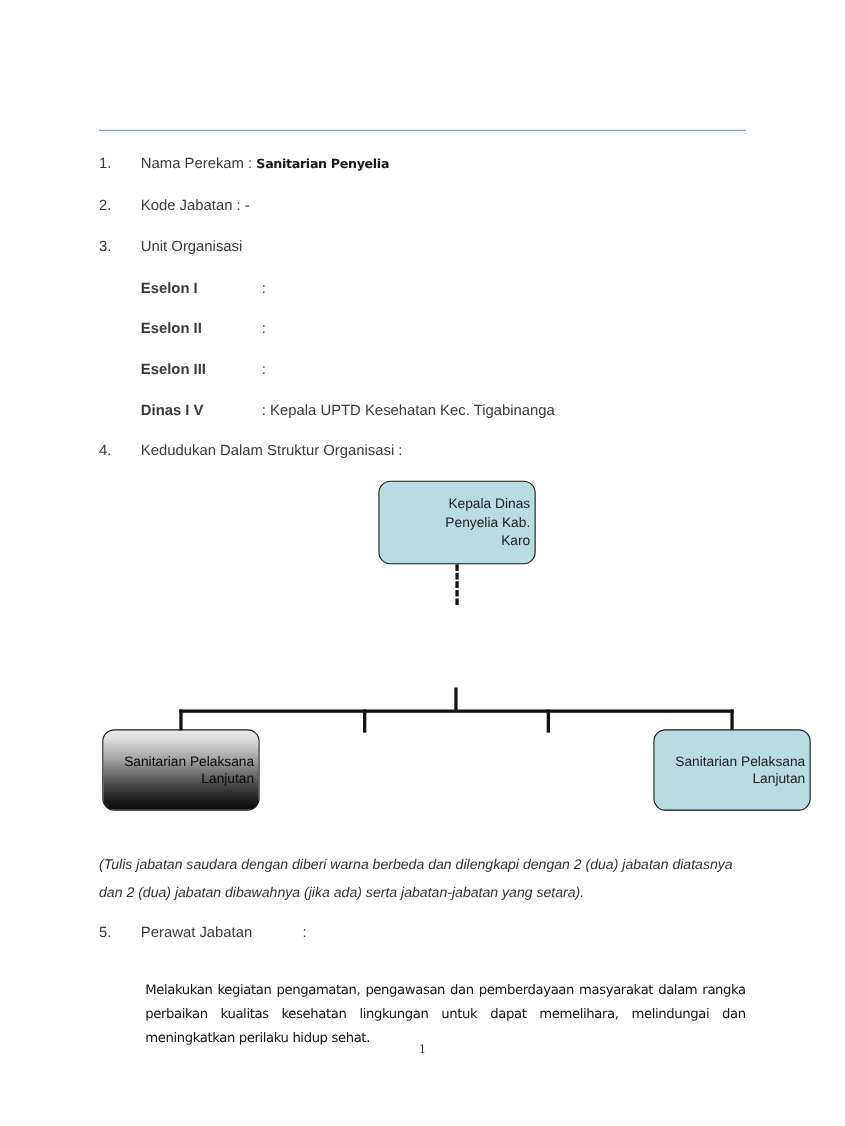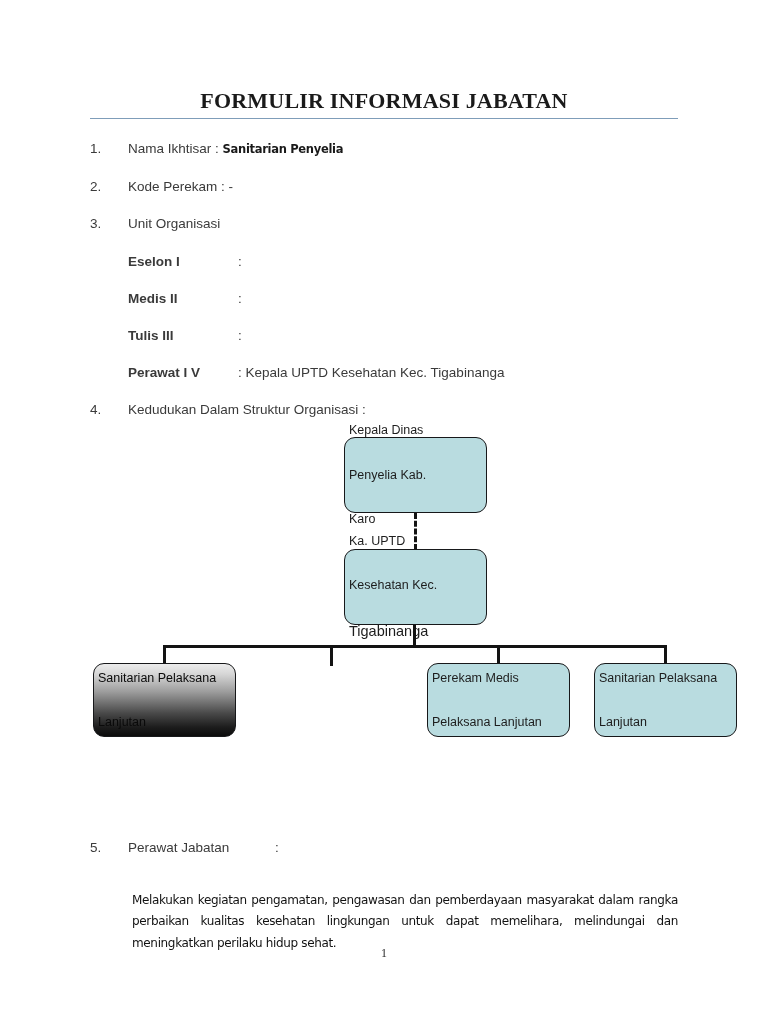--- a/index.html
+++ b/index.html
@@ -105,26 +105,25 @@
   .node {
     position: absolute;
     box-sizing: border-box;
     border: 1.6px solid #17181a;
     border-radius: 11px;
     background: #b9dce0;
     display: flex;
     flex-direction: column;
     align-items: center;
     justify-content: center;
-    text-align: left;
+    text-align: right;
     font-size: 12.5px;
     line-height: 1.32;
     color: #1d1d1d;
     padding: 2px 4px;
-    gap: 28px;
   }
   .node .ln { display: block; width: 100%; }
   .node .big { font-size: 14.5px; }
 
   .node.highlight {
     background: linear-gradient(to bottom,
         #ececec 0%,
         #d6d6d6 14%,
         #9e9e9e 38%,
         #4a4a4a 68%,
@@ -182,105 +181,96 @@
     font-family: "Liberation Serif", serif;
     font-size: 12px;
     color: #2b2b2b;
   }
 </style>
 </head>
 <body>
 
 <div class="page">
 
-  <div class="doc-title">FORMULIR INFORMASI JABATAN</div>
   <div class="title-rule"></div>
 
   <div class="item" style="left:90px; top:141px;">
     <span class="num">1.</span>
     <span class="lbl">
-      <span>Nama Ikhtisar :</span>
+      <span>Nama Perekam :</span>
       <span class="bold-cond">Sanitarian Penyelia</span>
     </span>
   </div>
 
   <div class="item" style="left:90px; top:179px;">
     <span class="num">2.</span>
-    <span class="lbl">Kode Perekam  : -</span>
+    <span class="lbl">Kode Jabatan  : -</span>
   </div>
 
   <div class="item" style="left:90px; top:216px;">
     <span class="num">3.</span>
     <span class="lbl">Unit Organisasi</span>
   </div>
 
   <div class="sub" style="left:128px; top:254px;">
     <span class="s-lbl">Eselon I</span>
     <span class="s-val">:</span>
   </div>
   <div class="sub" style="left:128px; top:291px;">
-    <span class="s-lbl">Medis II</span>
+    <span class="s-lbl">Eselon II</span>
     <span class="s-val">:</span>
   </div>
   <div class="sub" style="left:128px; top:328px;">
-    <span class="s-lbl">Tulis III</span>
+    <span class="s-lbl">Eselon III</span>
     <span class="s-val">:</span>
   </div>
   <div class="sub" style="left:128px; top:365px;">
-    <span class="s-lbl">Perawat I V</span>
+    <span class="s-lbl">Dinas I V</span>
     <span class="s-val">: Kepala UPTD Kesehatan Kec. Tigabinanga</span>
   </div>
 
   <div class="item" style="left:90px; top:402px;">
     <span class="num">4.</span>
     <span class="lbl">Kedudukan Dalam Struktur Organisasi :</span>
   </div>
 
   <div class="chart">
 
     <div class="node" style="left:344px; top:437px; width:143px; height:76px;">
       <span class="ln">Kepala Dinas</span>
       <span class="ln">Penyelia Kab.</span>
       <span class="ln">Karo</span>
     </div>
 
     <div class="conn-dash" style="left:414px; top:513px; height:37px;"></div>
 
-    <div class="node" style="left:344px; top:549px; width:143px; height:76px;">
-      <span class="ln">Ka. UPTD</span>
-      <span class="ln">Kesehatan Kec.</span>
-      <span class="ln big">Tigabinanga</span>
-    </div>
 
     <div class="conn" style="left:413px; top:625px; width:3.4px; height:22px;"></div>
 
     <div class="conn" style="left:163px; top:645px; width:504px; height:3.4px;"></div>
 
     <div class="conn" style="left:163px; top:645px; width:3.4px; height:21px;"></div>
     <div class="conn" style="left:330px; top:645px; width:3.4px; height:21px;"></div>
     <div class="conn" style="left:497px; top:645px; width:3.4px; height:21px;"></div>
     <div class="conn" style="left:663.6px; top:645px; width:3.4px; height:21px;"></div>
 
     <div class="node highlight" style="left:93px; top:663px; width:143px; height:74px;">
       <span class="ln">Sanitarian Pelaksana</span>
       <span class="ln">Lanjutan</span>
     </div>
 
 
-    <div class="node" style="left:427px; top:663px; width:143px; height:74px;">
-      <span class="ln">Perekam Medis</span>
-      <span class="ln">Pelaksana Lanjutan</span>
-    </div>
 
     <div class="node" style="left:594px; top:663px; width:143px; height:74px;">
       <span class="ln">Sanitarian Pelaksana</span>
       <span class="ln">Lanjutan</span>
     </div>
   </div>
 
+  <div class="note">(Tulis jabatan saudara dengan diberi warna berbeda dan dilengkapi dengan 2 (dua) jabatan diatasnya dan 2 (dua) jabatan dibawahnya (jika ada) serta jabatan-jabatan yang setara).</div>
 
   <div class="item" style="left:90px; top:840px;">
     <span class="num">5.</span>
     <span class="lbl">Perawat Jabatan</span>
     <span style="position:absolute; left:185px; top:0;">:</span>
   </div>
 
   <div class="para">Melakukan kegiatan pengamatan, pengawasan dan pemberdayaan masyarakat dalam rangka perbaikan kualitas kesehatan lingkungan untuk dapat memelihara, melindungai dan meningkatkan perilaku hidup sehat.</div>
 
   <div class="page-num">1</div>

